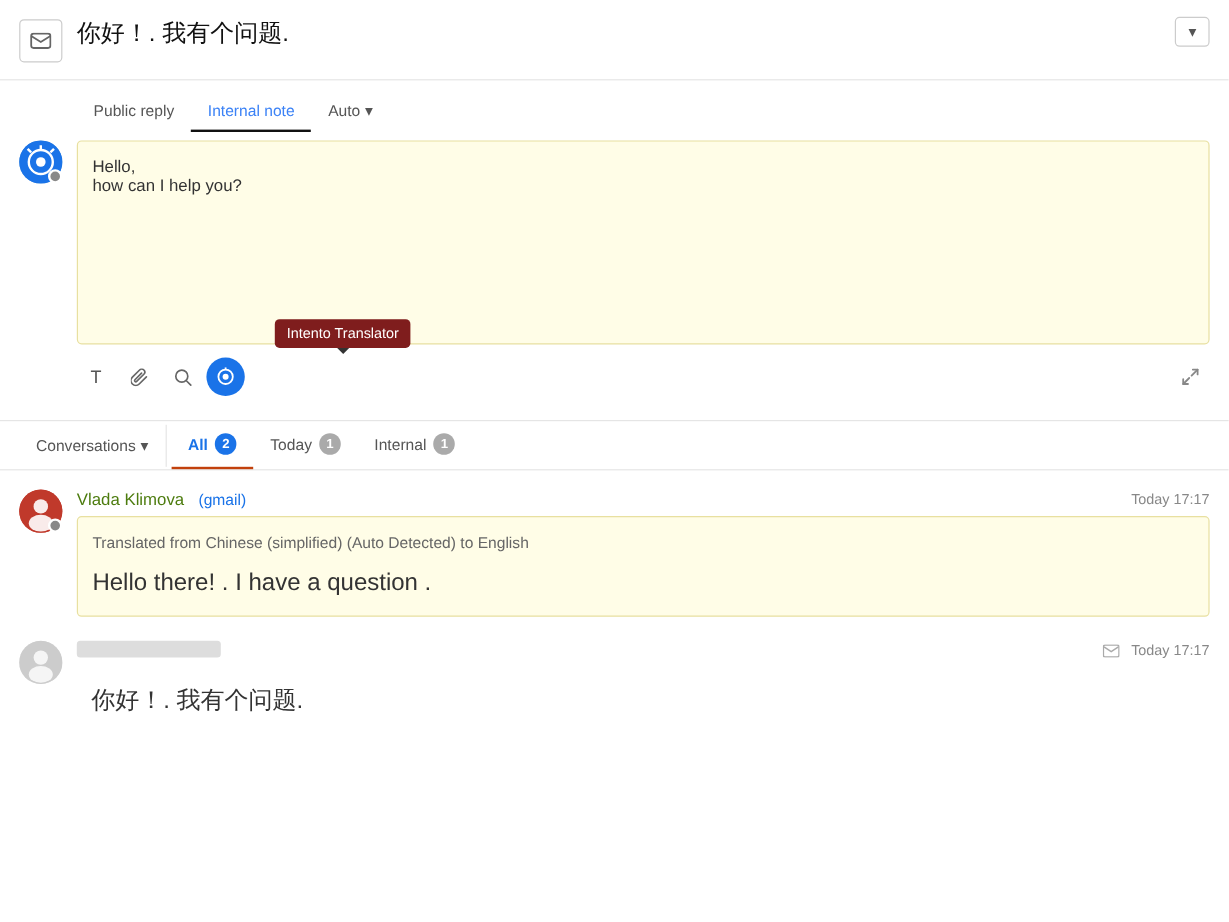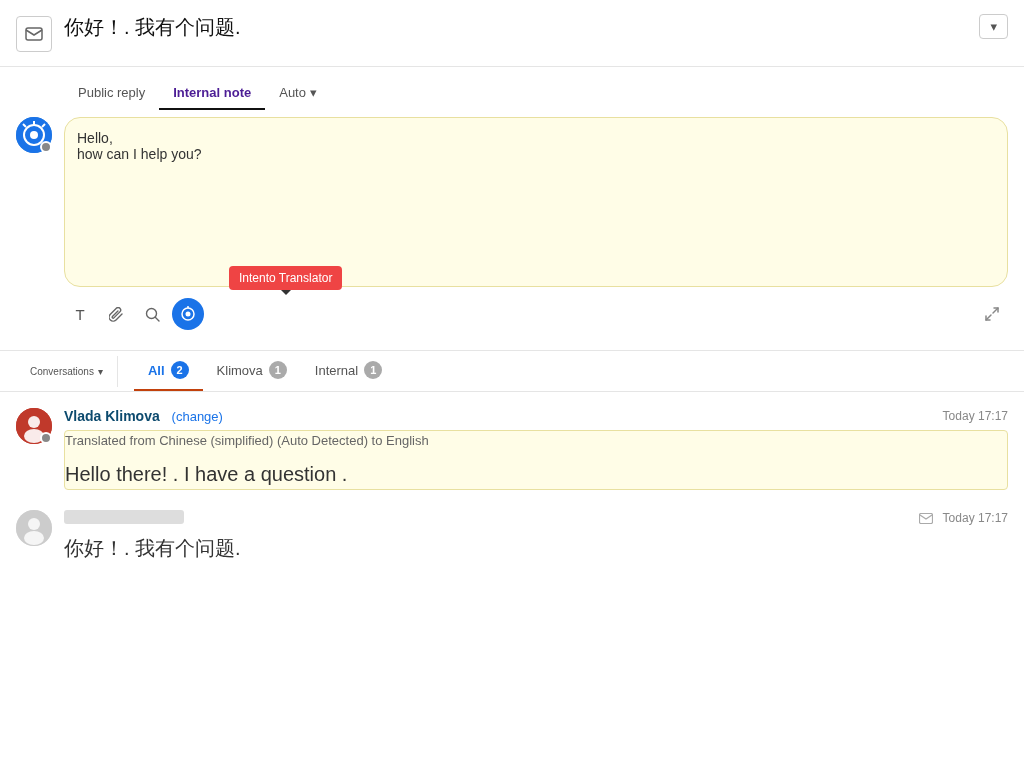--- a/index.html
+++ b/index.html
@@ -66,22 +66,22 @@
     }
     .compose-tab {
       padding: 8px 14px;
       font-size: 13px;
       color: #555;
       cursor: pointer;
       border-bottom: 2px solid transparent;
       margin-bottom: -1px;
     }
     .compose-tab.active {
-      color: #4c1d95;
-      font-weight: 700;
+      color: #3b82f6;
+      font-weight: 400;
       border-bottom: 2px solid #111;
     }
     .compose-tab-call {
       display: flex; align-items: center; gap: 4px;
     }
     .compose-wrapper {
       display: flex;
       gap: 12px;
       padding: 8px 0 0 0;
     }
@@ -106,33 +106,33 @@
     }
     .compose-editor-container {
       flex: 1;
       position: relative;
     }
     .compose-editor {
       width: 100%;
       min-height: 170px;
       background: #fffde7;
       border: 1px solid #e8e0a0;
-      border-radius: 16px;
+      border-radius: 4px;
       padding: 12px;
       font-size: 14px;
       color: #333;
       resize: none;
       outline: none;
       font-family: inherit;
     }
     .tooltip {
       position: absolute;
       bottom: 48px;
       left: 165px;
-      background: #ef4444;
+      background: #7f1d1d;
       color: #fff;
       font-size: 12px;
       padding: 5px 10px;
       border-radius: 4px;
       pointer-events: none;
       white-space: nowrap;
       z-index: 10;
     }
     .tooltip::after {
       content: '';
@@ -175,25 +175,25 @@
     .conv-tabs {
       display: flex;
       align-items: center;
       padding: 0 16px;
       border-bottom: 1px solid #e5e5e5;
       gap: 0;
     }
     .conv-label {
       display: flex; align-items: center; gap: 4px;
       padding: 10px 14px;
-      font-size: 10px;
+      font-size: 13px;
       color: #555;
       cursor: pointer;
       border-right: 1px solid #e5e5e5;
-      margin-right: 16px;
+      margin-right: 4px;
     }
     .conv-tab {
       padding: 10px 14px;
       font-size: 13px;
       color: #555;
       cursor: pointer;
       border-bottom: 2px solid transparent;
       display: flex; align-items: center; gap: 6px;
     }
     .conv-tab.active {
@@ -246,39 +246,40 @@
     }
     .msg-avatar.customer {
       background: #ddd;
     }
     .msg-content { flex: 1; }
     .msg-header {
       display: flex; justify-content: space-between; align-items: center;
       margin-bottom: 6px;
     }
     .msg-sender {
-      font-weight: 700;
-      font-size: 14px;
-      color: #0c4a6e;
+      font-weight: 400;
+      font-size: 14px;
+      color: #4d7c0f;
     }
     .msg-assign {
       color: #1a73e8;
       font-size: 13px;
       cursor: pointer;
       margin-left: 8px;
       font-weight: 400;
     }
     .msg-time {
       font-size: 12px;
       color: #888;
     }
     .msg-bubble {
       background: #fffde7;
       border: 1px solid #e8e0a0;
       border-radius: 4px;
+      padding: 12px;
       font-size: 14px;
       color: #333;
       line-height: 1.5;
     }
     .msg-translated {
       font-size: 13px;
       color: #666;
       margin-bottom: 8px;
     }
     .msg-text {
@@ -401,21 +402,21 @@
 <div class="conv-tabs">
   <div class="conv-label">
     <span>Conversations</span>
     <span>▾</span>
   </div>
   <div class="conv-tab active">
     <span>All</span>
     <span class="badge-count">2</span>
   </div>
   <div class="conv-tab">
-    <span>Klimova</span>
+    <span>Today</span>
     <span class="badge-count gray">1</span>
   </div>
   <div class="conv-tab">
     <span>Internal</span>
     <span class="badge-count gray">1</span>
   </div>
 </div>
 
 <div class="messages-area">
 
@@ -426,21 +427,21 @@
         <circle cx="18" cy="18" r="18" fill="#c0392b"></circle>
         <circle cx="18" cy="14" r="6" fill="#fff" opacity="0.9"></circle>
         <ellipse cx="18" cy="28" rx="10" ry="7" fill="#fff" opacity="0.9"></ellipse>
       </svg>
       <div class="badge"></div>
     </div>
     <div class="msg-content">
       <div class="msg-header">
         <div>
           <span class="msg-sender">Vlada Klimova</span>
-          <a class="msg-assign">(change)</a>
+          <a class="msg-assign">(gmail)</a>
         </div>
         <span class="msg-time">Today 17:17</span>
       </div>
       <div class="msg-bubble">
         <div class="msg-translated">Translated from Chinese (simplified) (Auto Detected) to English</div>
         <div class="msg-text">Hello there! . I have a question .</div>
       </div>
     </div>
   </div>
 

